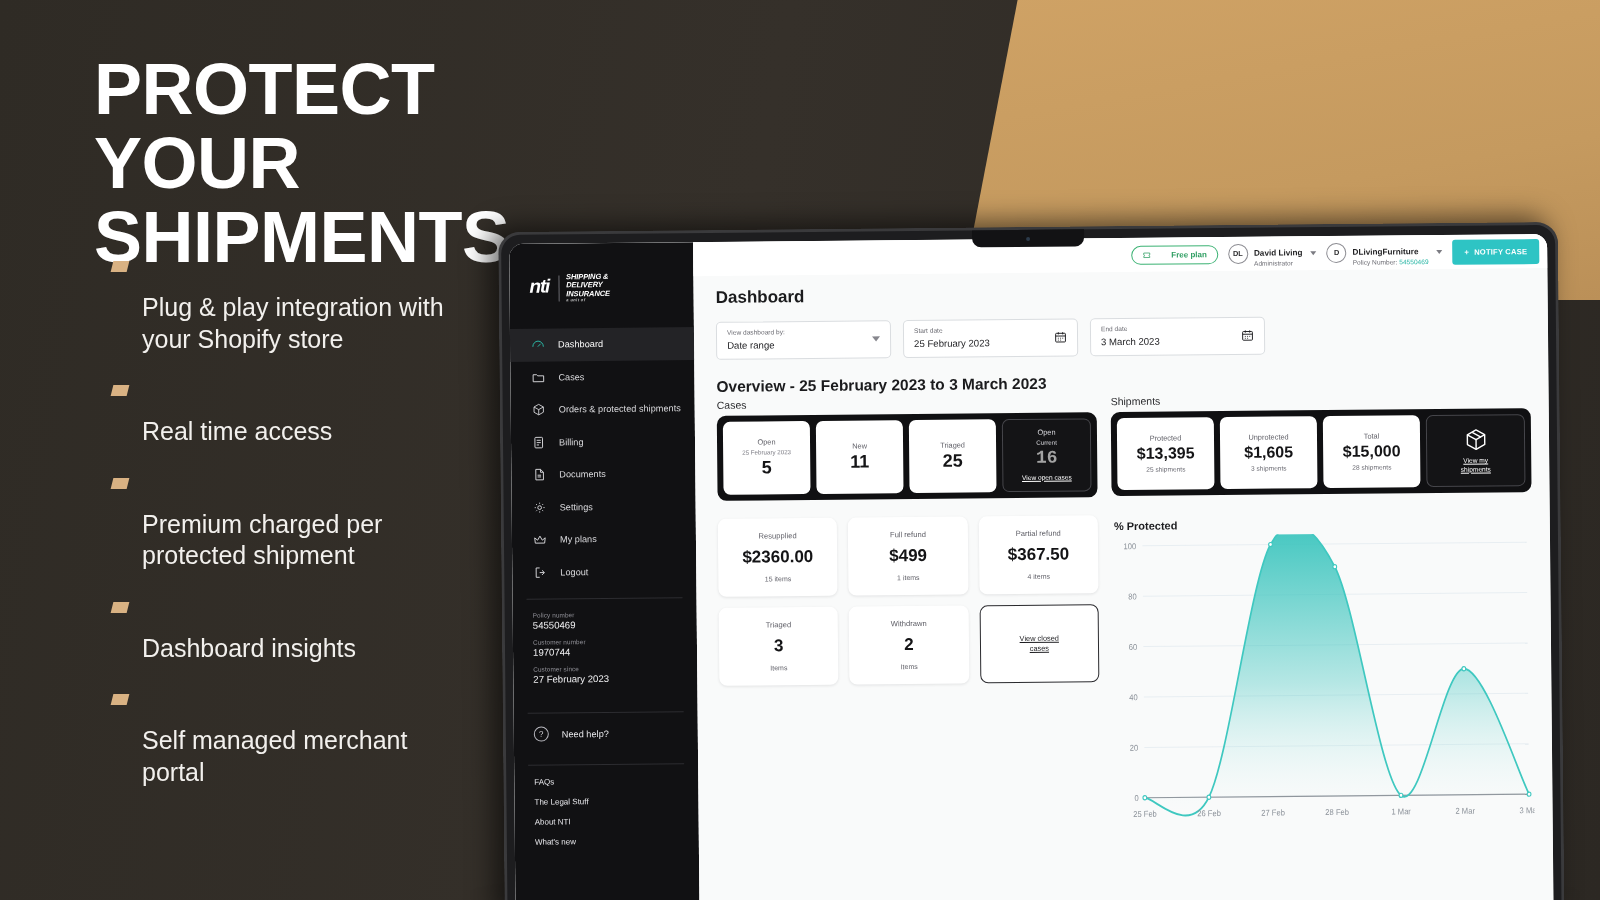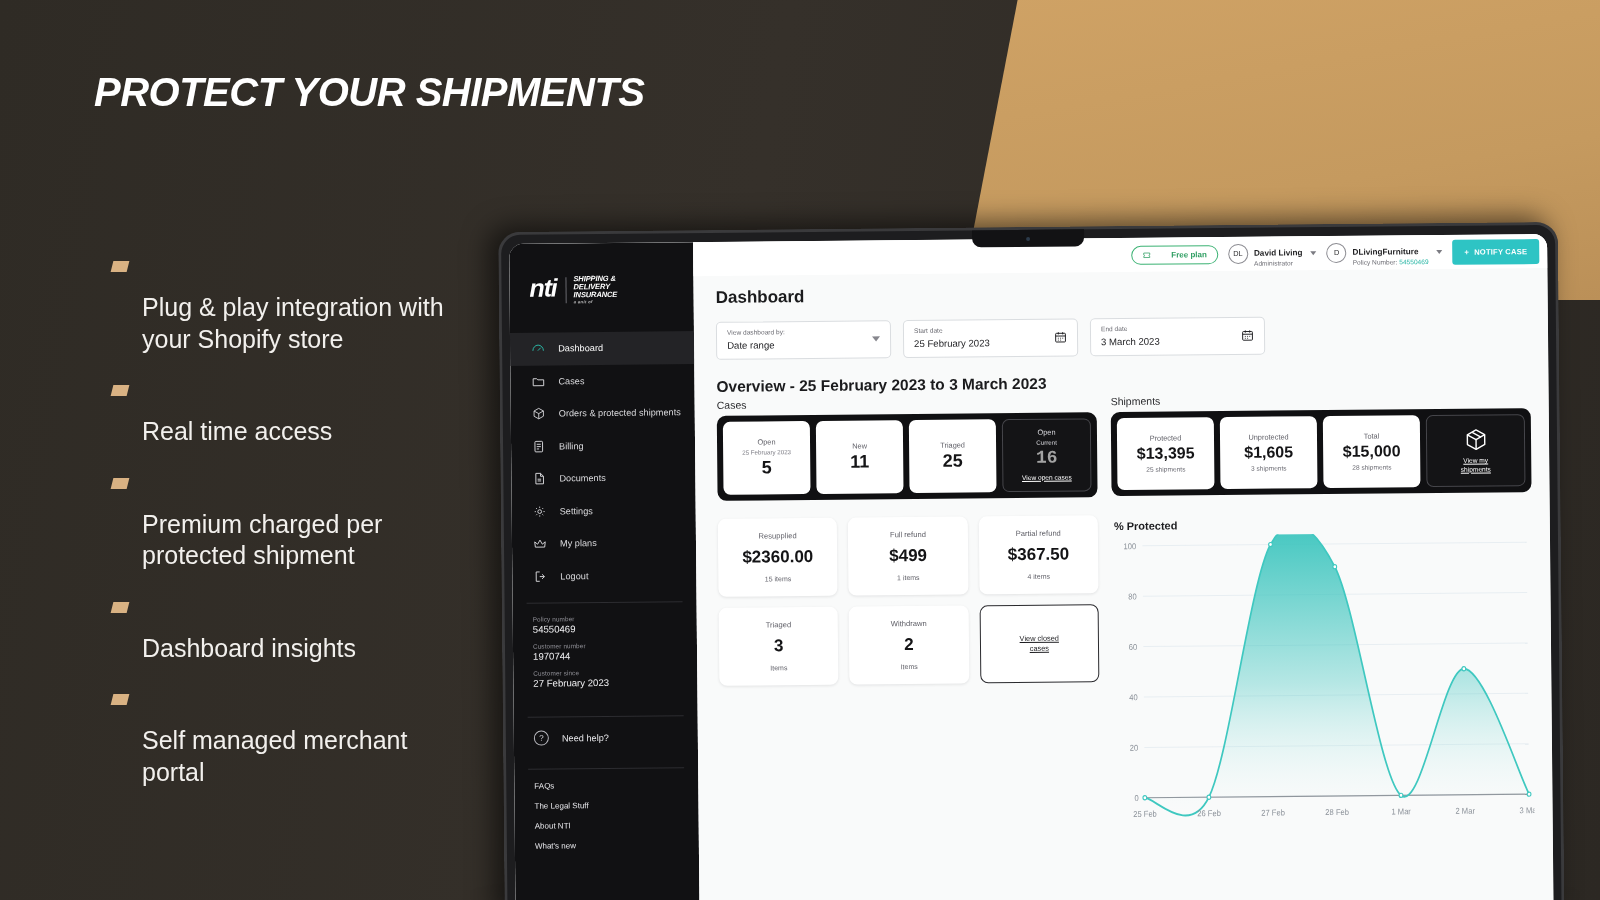--- a/index.html
+++ b/index.html
@@ -25,27 +25,26 @@
     position: absolute;
     top: 0; right: 0;
     width: 640px; height: 300px;
     background: linear-gradient(170deg, #cfa265 0%, #c59a5f 60%, #bb9058 100%);
     clip-path: polygon(9% 0%, 100% 0%, 100% 100%, 0% 100%);
   }
 
   
   .headline {
     position: absolute;
-    left: 94px; top: 72px;
+    left: 94px; top: 52px;
     width: 560px;
     color: #ffffff;
-    font-size: 40px;
+    font-size: 72px;
     line-height: 1.03;
     font-weight: bold;
-    font-style: italic;
     letter-spacing: -0.5px;
   }
 
   .bullets {
     position: absolute;
     left: 112px; top: 252px;
     width: 360px;
     list-style: none;
   }
   .bullet {
@@ -122,21 +121,21 @@
     display: flex;
     flex-direction: column;
     padding-top: 4px;
   }
   .logo-row {
     display: flex;
     align-items: center;
     padding: 26px 0 26px 20px;
   }
   .logo-nti {
-    font-size: 25px;
+    font-size: 19px;
     font-weight: bold;
     font-style: italic;
     color: #ffffff;
     letter-spacing: -1.2px;
     position: relative;
     padding-bottom: 4px;
   }
   .logo-div {
     width: 1px; height: 26px;
     background: #6a6a70;
@@ -256,21 +255,21 @@
     display: flex;
     align-items: center;
     gap: 6px;
     cursor: pointer;
   }
   .avatar {
     width: 20px; height: 20px;
     border: 1px solid #8d8d93;
     border-radius: 50%;
     display: flex; align-items: center; justify-content: center;
-    font-size: 7.4px; font-weight: normal;
+    font-size: 7.4px; font-weight: bold;
     color: #2c2c2e;
   }
   .chip-lines { line-height: 1.25; }
   .chip-name { font-size: 8.2px; color: #1f1f21; font-weight: 600; margin-top: 9px; }
   .chip-sub { font-size: 6.6px; color: #6f6f76; }
   .chip-sub .accent { color: #2bb7a6; }
   .caret {
     width: 0; height: 0;
     border-left: 3.4px solid transparent;
     border-right: 3.4px solid transparent;

